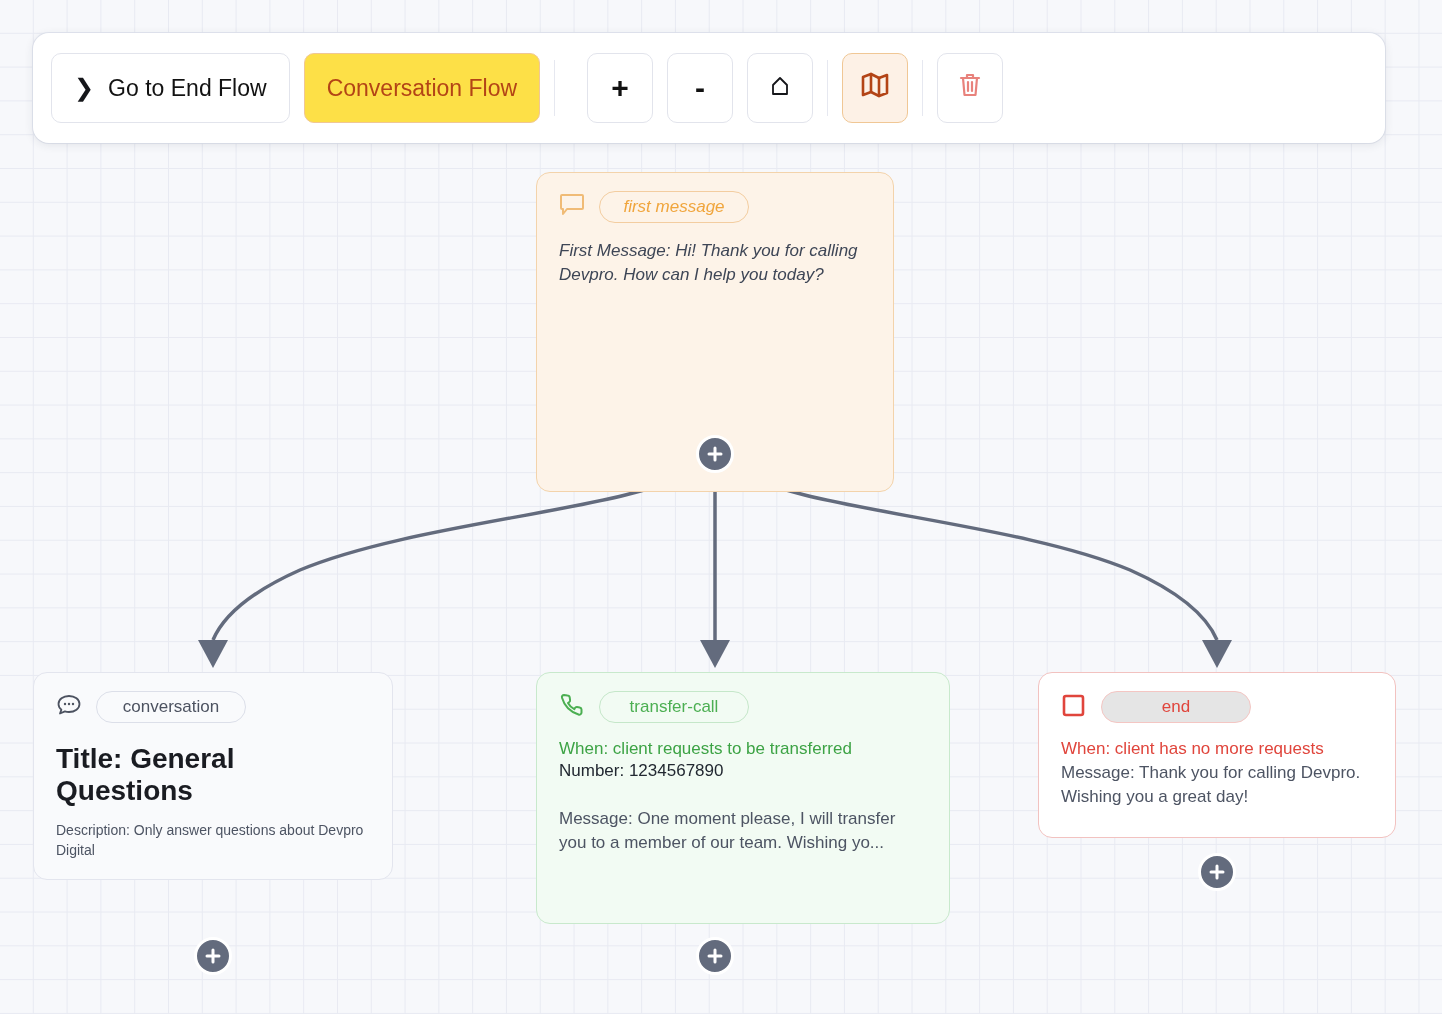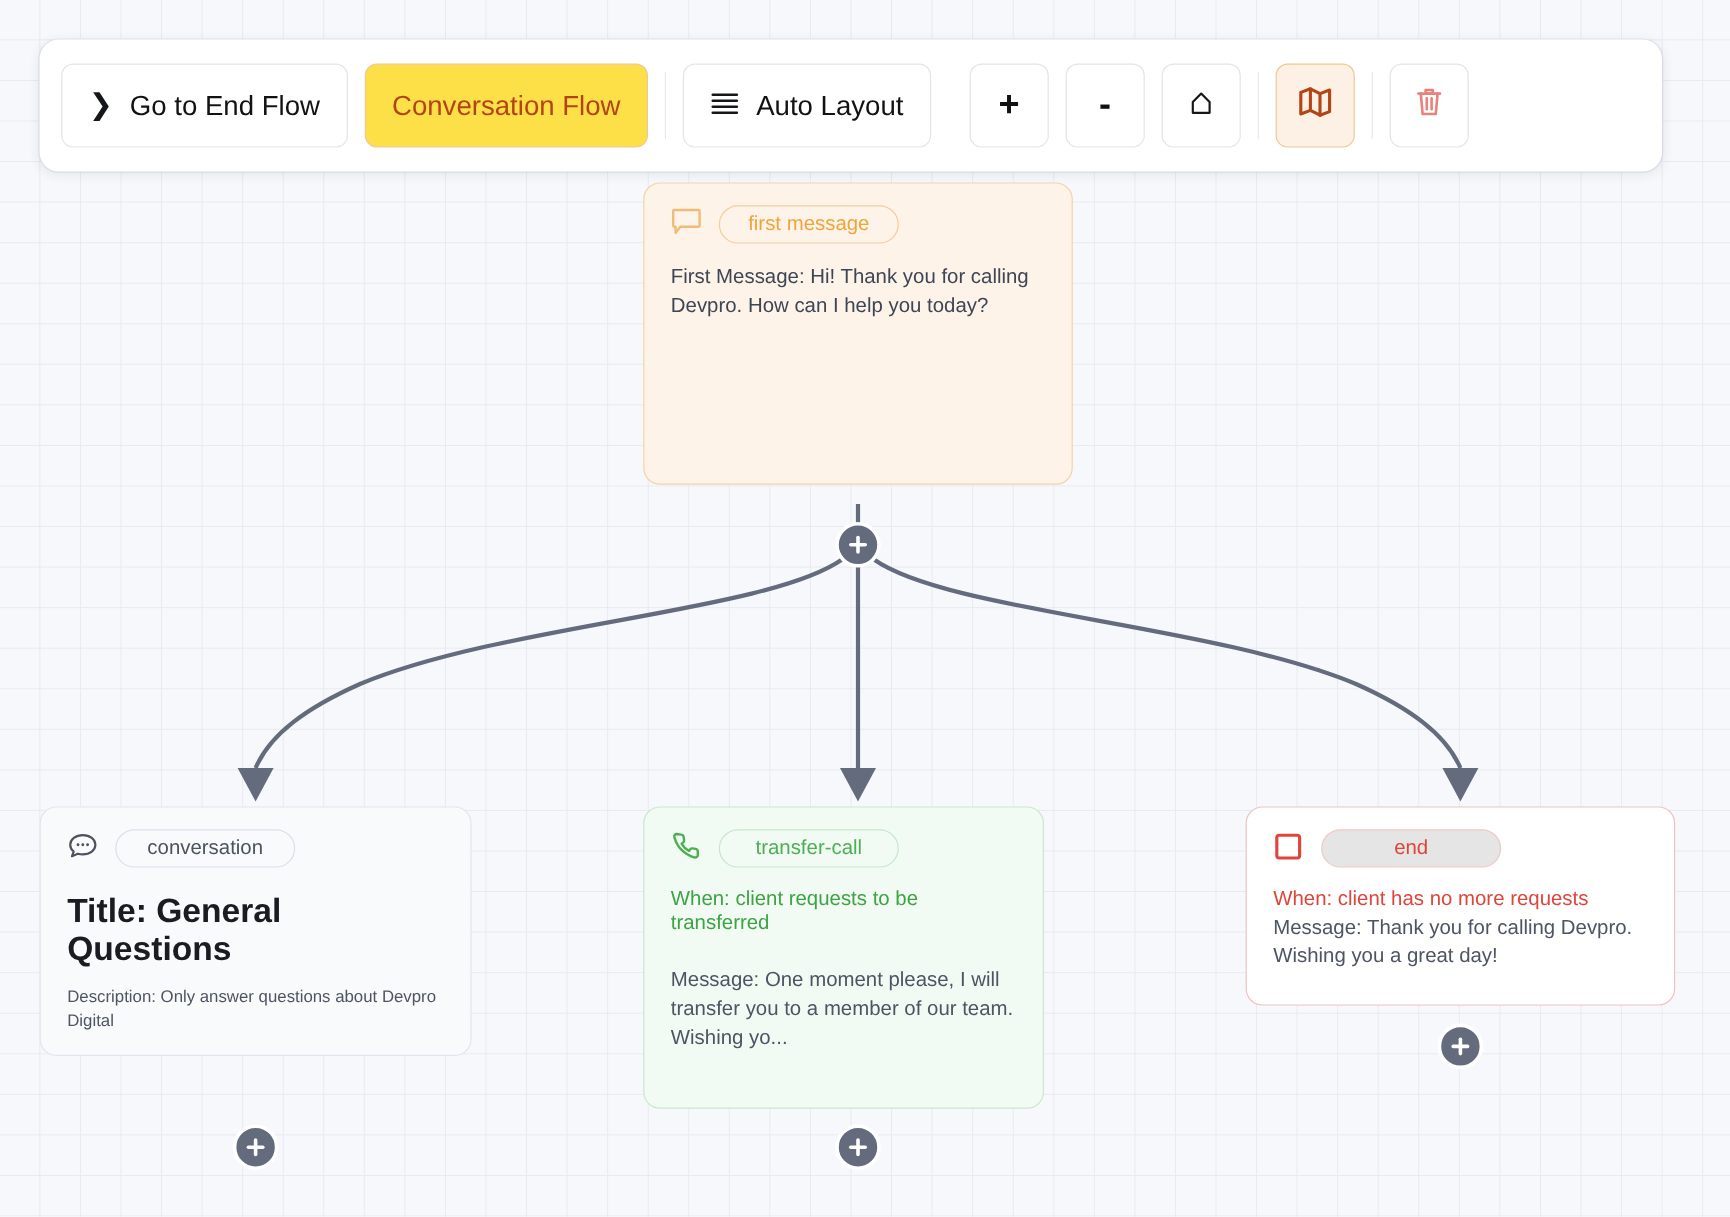--- a/index.html
+++ b/index.html
@@ -97,24 +97,25 @@
     padding: 5px 0;
     width: 150px;
     text-align: center;
     font-size: 17px;
     border: 1px solid;
   }
   .node-body { font-size: 17px; line-height: 1.42; }
 
   
   #node-first-message {
-    left: 536px; top: 152px;
-    width: 358px; height: 252px;
+    left: 536px; top: 172px;
+    width: 358px; height: 320px;
     background: #fdf3e8;
     border: 1px solid #f3d3ab;
+    font-style: italic;
   }
   #node-first-message .chip { color: #f0a53c; border-color: #f3cda0; background: #fdf3e8; }
   #node-first-message .node-body { color: #3e4656; }
 
   
   #node-conversation {
     left: 33px; top: 672px;
     width: 360px; height: 208px;
     background: #f9fafc;
     border: 1px solid #e3e5ee;
@@ -124,21 +125,21 @@
     font-size: 28px;
     font-weight: 700;
     color: #1a1c22;
     margin: 20px 0 14px 0;
   }
   .conv-desc { font-size: 14px; line-height: 1.42; color: #4d5463; }
 
   
   #node-transfer-call {
     left: 536px; top: 672px;
-    width: 334px; height: 252px;
+    width: 414px; height: 252px;
     background: #f2fbf3;
     border: 1px solid #c8e9cc;
   }
   #node-transfer-call .chip { color: #4caf52; border-color: #c5e7c9; background: #f2fbf3; }
   .when-green { color: #3da345; font-size: 17px; margin-bottom: 2px; }
   .num-line { color: #222831; font-size: 17px; }
   .msg-grey { color: #4d5463; font-size: 17px; line-height: 1.42; margin-top: 26px; }
 
   
   #node-end {
@@ -194,33 +195,20 @@
       <span class="chev">❯</span>
       <span>Go to End Flow</span>
     </div>
 
     <div class="tb-btn accent">
       <span>Conversation Flow</span>
     </div>
 
     <div class="tb-sep"></div>
 
-    <div class="tb-btn">
-      <span>
-        <svg width="24" height="20" viewBox="0 0 24 20">
-          <g stroke="#15161a" stroke-width="2.2" stroke-linecap="round">
-            <line x1="2" y1="3" x2="22" y2="3"></line>
-            <line x1="2" y1="8" x2="22" y2="8"></line>
-            <line x1="2" y1="13" x2="22" y2="13"></line>
-            <line x1="2" y1="18" x2="22" y2="18"></line>
-          </g>
-        </svg>
-      </span>
-      <span>Auto Layout</span>
-    </div>
 
     <div class="tb-spacer"></div>
 
     <div class="tb-btn square">
       <span class="plusglyph">+</span>
     </div>
 
     <div class="tb-btn square">
       <span class="minusglyph">-</span>
     </div>
@@ -313,20 +301,21 @@
   <div class="node" id="node-transfer-call">
     <div class="node-head">
       <span class="node-icon">
         <svg width="26" height="26" viewBox="0 0 26 26">
           <path d="M5 3 C3.5 3 2.5 4.3 3 5.8 C4.2 10 6 13.3 9 16.3 C12 19.3 15.5 21.3 19.5 22.5 C21 23 22.5 22 22.5 20.5 L22.5 17.5 C22.5 16.4 21.7 15.6 20.7 15.4 L18 15 C17.1 14.9 16.3 15.3 15.9 16.1 L15.3 17.2 C12.6 15.8 10.4 13.6 9 11 L10.1 10.2 C10.8 9.8 11.2 9 11.1 8.1 L10.7 5.4 C10.5 4.3 9.6 3.5 8.5 3.5 Z" fill="none" stroke="#4caf52" stroke-width="2" stroke-linejoin="round"></path>
         </svg>
       </span>
       <span class="chip">transfer-call</span>
     </div>
     <div class="when-green">When: client requests to be transferred</div>
+    <div class="num-line">Number: 1234567890</div>
     <div class="msg-grey">Message: One moment please, I will transfer you to a member of our team. Wishing yo...</div>
   </div>
 
   <div class="plus-handle" style="left:696px; top:937px;">
     <svg width="18" height="18" viewBox="0 0 18 18">
       <g stroke="#ffffff" stroke-width="3" stroke-linecap="round">
         <line x1="9" y1="3" x2="9" y2="15"></line>
         <line x1="3" y1="9" x2="15" y2="9"></line>
       </g>
     </svg>

